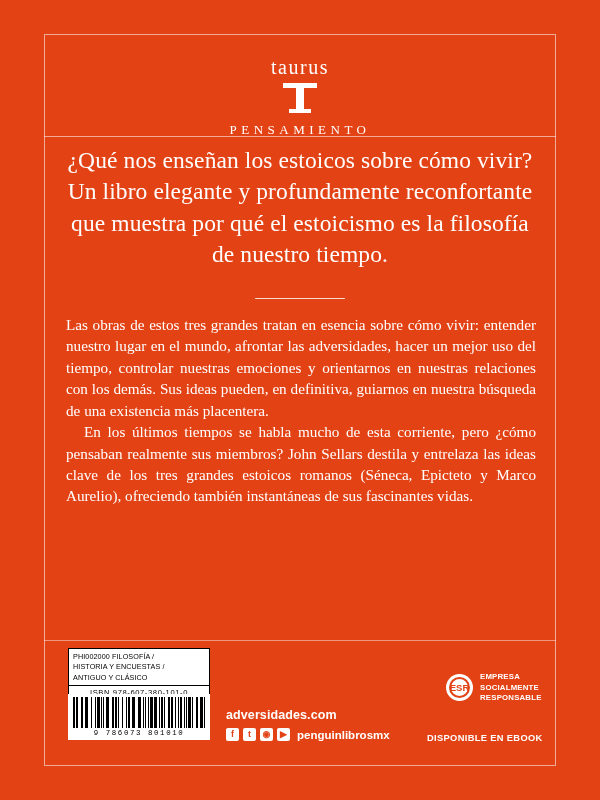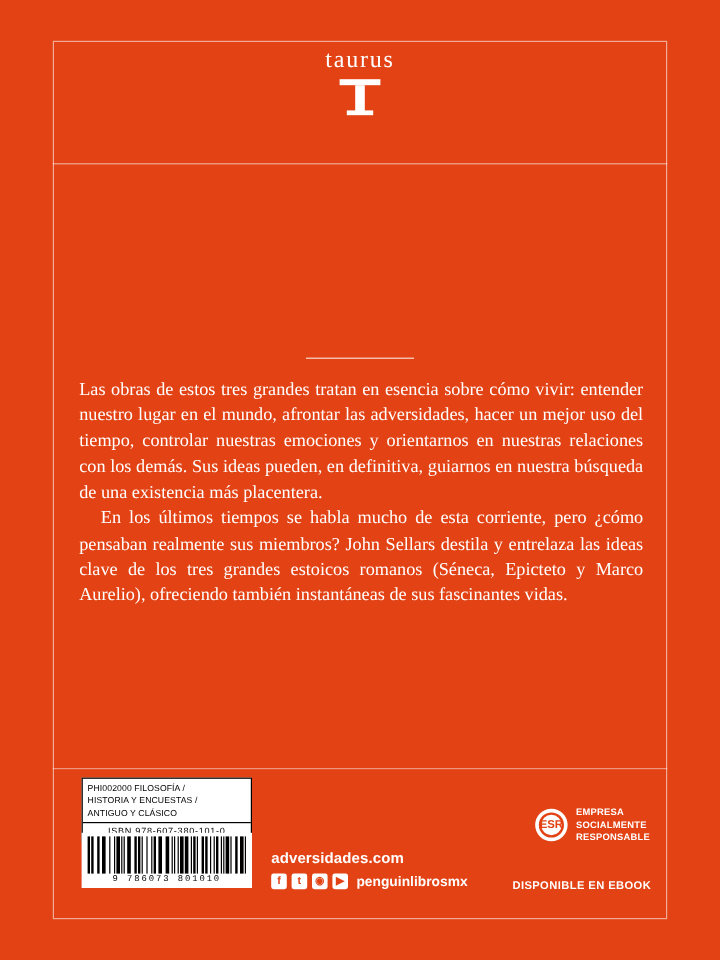--- a/index.html
+++ b/index.html
@@ -28,21 +28,21 @@
     left: 44px; top: 34px;
     width: 512px;
     height: 732px;
     border: 1px solid rgba(255,255,255,0.55);
     pointer-events: none;
   }
 
   
   .imprint {
     position: absolute;
-    left: 0; top: 40px;
+    left: 0; top: 57px;
     width: 600px;
     text-align: center;
   }
   .imprint-name {
     font-family: "Liberation Serif", serif;
     font-size: 20px;
     letter-spacing: 1.5px;
     line-height: 1;
     color: #ffffff;
   }
@@ -272,24 +272,26 @@
 
   <div class="frame"></div>
 
   <div class="imprint">
     <div class="imprint-name">taurus</div>
     <div class="imprint-logo">
       <div class="cap"></div>
       <div class="stem"></div>
       <div class="base"></div>
     </div>
+    <div class="imprint-collection">PENSAMIENTO</div>
   </div>
 
   <div class="rule-top"></div>
 
+  <div class="headline">¿Qué nos enseñan los estoicos sobre cómo vivir? Un libro elegante y profundamente reconfortante que muestra por qué el estoicismo es la filosofía de nuestro tiempo.</div>
 
   <div class="rule-mid"></div>
 
   <div class="body-copy">
     <p>Las obras de estos tres grandes tratan en esencia sobre cómo vivir: entender nuestro lugar en el mundo, afrontar las adversidades, hacer un mejor uso del tiempo, controlar nuestras emociones y orientarnos en nuestras relaciones con los demás. Sus ideas pueden, en definitiva, guiarnos en nuestra búsqueda de una existencia más placentera.</p>
     <p>En los últimos tiempos se habla mucho de esta corriente, pero ¿cómo pensaban realmente sus miembros? John Sellars destila y entrelaza las ideas clave de los tres grandes estoicos romanos (Séneca, Epicteto y Marco Aurelio), ofreciendo también instantáneas de sus fascinantes vidas.</p>
   </div>
 
   <div class="footer-rule"></div>
 

